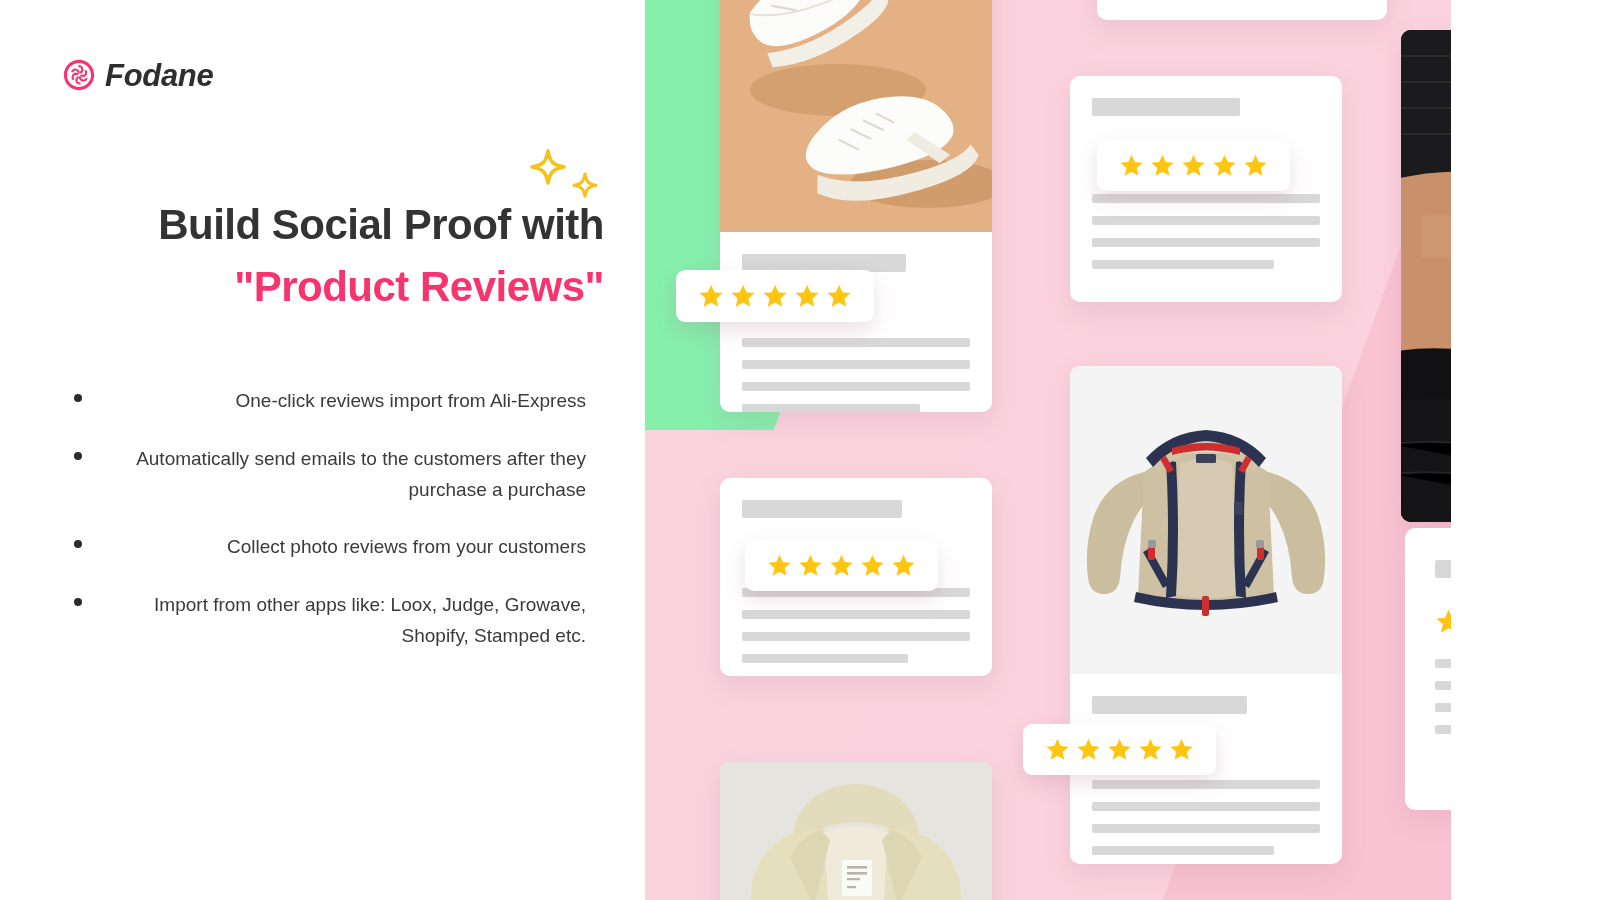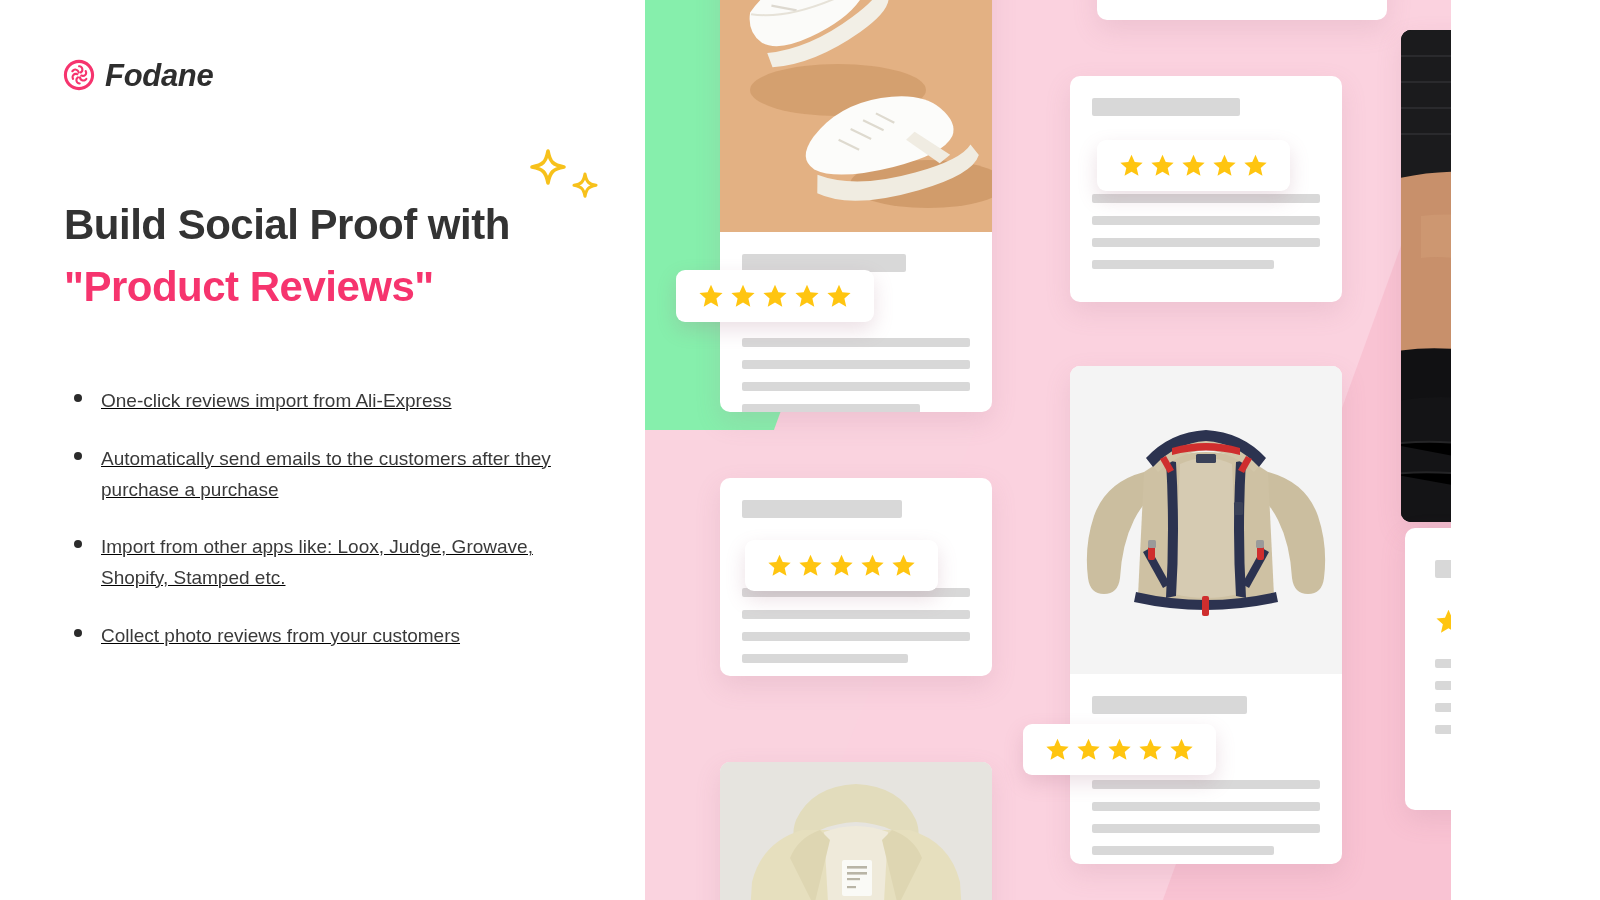--- a/index.html
+++ b/index.html
@@ -2,21 +2,21 @@
 <html><head>
 <meta charset="utf-8">
 <style>
   * { box-sizing: border-box; margin: 0; padding: 0; }
   html, body {
     width: 1600px; height: 900px;
     overflow: hidden;
     background: #ffffff;
     font-family: "Liberation Sans", sans-serif;
   }
-  .page { position: relative; width: 1600px; height: 900px; background: #ffffff; }
+  .page { position: relative; width: 1600px; height: 900px; background: #ffffff; text-align: right; }
 
   
   .left-panel { position: absolute; left: 0; top: 0; width: 622px; height: 900px; background: #ffffff; }
 
   .brand { position: absolute; left: 62px; top: 58px; display: flex; align-items: center; gap: 9px; }
   .brand-mark { width: 34px; height: 34px; display: block; }
   .brand-name {
     font-size: 31px; font-weight: 700; font-style: italic;
     color: #2e2e2e; letter-spacing: -0.3px; line-height: 1;
     font-family: "Liberation Sans", sans-serif;
@@ -125,36 +125,36 @@
         <path d="M21 6 C23 17, 26 20, 37 22 C26 24, 23 27, 21 38 C19 27, 16 24, 5 22 C16 20, 19 17, 21 6 Z" fill="none" stroke="#F7C11B" stroke-width="3.6" stroke-linejoin="round"></path>
         <path d="M58 29 C59.4 36.8, 61.5 38.9, 69 40.3 C61.5 41.7, 59.4 43.8, 58 51.3 C56.6 43.8, 54.5 41.7, 47 40.3 C54.5 38.9, 56.6 36.8, 58 29 Z" fill="none" stroke="#F7C11B" stroke-width="3.1" stroke-linejoin="round"></path>
       </svg>
     </div>
 
     <div class="headline">
       <div class="headline-line">Build Social Proof with</div>
       <div class="headline-line accent">"Product Reviews"</div>
     </div>
 
-    <ul class="bullets" style="list-style:none;text-decoration:underline;">
+    <ul class="bullets" style="list-style:none;">
       <li class="bullet-item">
         <span class="bullet-dot"></span>
         <span class="bullet-text">One-click reviews import from Ali-Express</span>
       </li>
       <li class="bullet-item">
         <span class="bullet-dot"></span>
         <span class="bullet-text">Automatically send emails to the customers after they purchase a purchase</span>
       </li>
       <li class="bullet-item">
         <span class="bullet-dot"></span>
-        <span class="bullet-text">Import from other apps like: Loox, Judge, Growave, Shopify, Stamped etc.</span>
+        <span class="bullet-text">Collect photo reviews from your customers</span>
       </li>
       <li class="bullet-item">
         <span class="bullet-dot"></span>
-        <span class="bullet-text">Collect photo reviews from your customers</span>
+        <span class="bullet-text">Import from other apps like: Loox, Judge, Growave, Shopify, Stamped etc.</span>
       </li>
     </ul>
   </div>
 
   <div class="collage">
     <div class="bg-deep"></div>
     <div class="bg-diag"></div>
     <div class="bg-diag2"></div>
 
     <svg width="0" height="0" style="position:absolute" aria-hidden="true">

